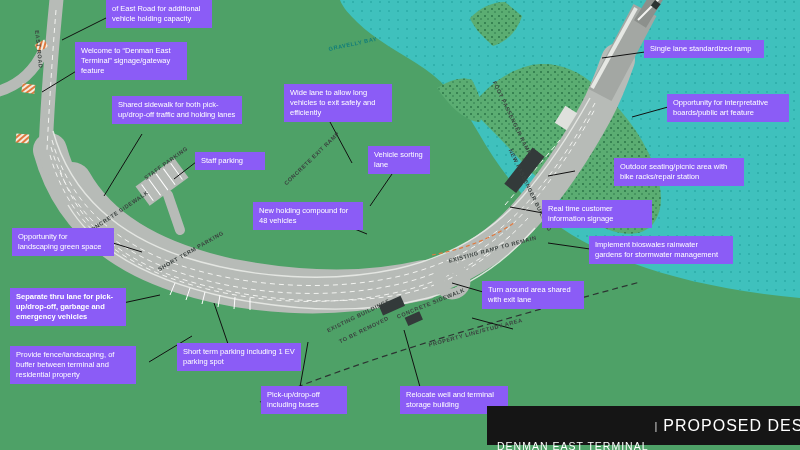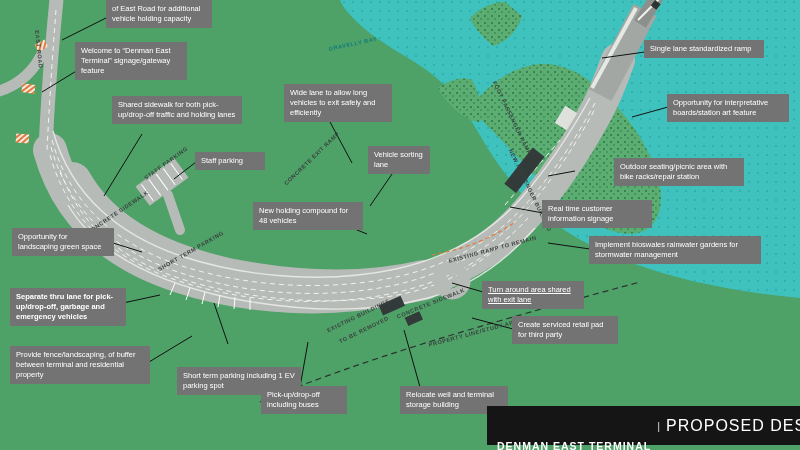--- a/index.html
+++ b/index.html
@@ -1,26 +1,26 @@
 <!DOCTYPE html>
 <html><head>
 <meta charset="utf-8">
 <style>
   html,body{margin:0;padding:0;background:#222;}
   .stage{position:relative;width:800px;height:450px;overflow:hidden;background:#3fc1bd;
          font-family:"Liberation Sans", sans-serif;}
   .stage svg.map{position:absolute;left:0;top:0;z-index:1;}
-  .callout{position:absolute;background:#737373;color:#fff;font-size:7.5px;line-height:1.32;
+  .callout{position:absolute;background:#8b5cf6;color:#fff;font-size:7.5px;line-height:1.32;
            padding:4px 6px;z-index:4;box-sizing:border-box;}
   .maplabel{position:absolute;color:#3a413f;font-size:5.6px;font-weight:bold;letter-spacing:.6px;
             white-space:nowrap;z-index:2;transform-origin:0 0;text-transform:uppercase;}
   .water-name{color:#107e7a;}
   .footer{position:absolute;left:487px;top:406px;width:313px;height:39px;background:#151515;
           color:#fff;display:flex;align-items:center;padding:0 10px;box-sizing:border-box;z-index:5;}
-  .footer .t{font-size:10.5px;font-weight:bold;letter-spacing:1px;white-space:nowrap;margin-top:40px;}
+  .footer .t{font-size:10.5px;font-weight:normal;letter-spacing:1px;white-space:nowrap;margin-top:40px;}
   .footer .sep{margin:0 6px;color:#d8d8d8;font-weight:normal;font-size:11px;}
   .footer .s{font-size:16px;letter-spacing:1px;font-weight:normal;white-space:nowrap;}
   .footer .logo{margin-left:auto;width:26px;height:26px;}
 </style>
 </head>
 <body>
 
 <div class="stage">
 
   <svg class="map" width="800" height="450" viewBox="0 0 800 450">
@@ -176,33 +176,32 @@
   <span class="maplabel" style="left:396px;top:314px;transform:rotate(-22deg);">CONCRETE SIDEWALK</span>
   <span class="maplabel" style="left:428px;top:342px;transform:rotate(-15deg);">PROPERTY LINE/STUDY AREA</span>
 
   <div class="callout" style="left:106px;top:0;width:106px;">of East Road for additional vehicle holding capacity</div>
   <div class="callout" style="left:75px;top:42px;width:112px;">Welcome to “Denman East Terminal” signage/gateway feature</div>
   <div class="callout" style="left:112px;top:96px;width:130px;">Shared sidewalk for both pick-up/drop-off traffic and holding lanes</div>
   <div class="callout" style="left:195px;top:152px;width:70px;">Staff parking</div>
   <div class="callout" style="left:284px;top:84px;width:108px;">Wide lane to allow long vehicles to exit safely and efficiently</div>
   <div class="callout" style="left:368px;top:146px;width:62px;">Vehicle sorting lane</div>
   <div class="callout" style="left:644px;top:40px;width:120px;">Single lane standardized ramp</div>
-  <div class="callout" style="left:667px;top:94px;width:122px;">Opportunity for interpretative boards/station art feature</div>
+  <div class="callout" style="left:667px;top:94px;width:122px;">Opportunity for interpretative boards/public art feature</div>
   <div class="callout" style="left:574px;top:158px;width:130px;margin-left:40px;">Outdoor seating/picnic area with bike racks/repair station</div>
   <div class="callout" style="left:542px;top:200px;width:110px;">Real time customer information signage</div>
-  <div class="callout" style="left:589px;top:236px;width:172px;">Implement bioswales rainwater gardens for stormwater management</div>
+  <div class="callout" style="left:589px;top:236px;width:144px;">Implement bioswales rainwater gardens for stormwater management</div>
   <div class="callout" style="left:221px;top:202px;width:110px;margin-left:32px;">New holding compound for 48 vehicles</div>
   <div class="callout" style="left:12px;top:228px;width:102px;">Opportunity for landscaping green space</div>
   <div class="callout" style="left:10px;top:288px;width:116px;font-weight:bold;">Separate thru lane for pick-up/drop-off, garbage and emergency vehicles</div>
-  <div class="callout" style="left:10px;top:346px;width:140px;">Provide fence/landscaping, of buffer between terminal and residential property</div>
-  <div class="callout" style="left:177px;top:343px;width:124px;margin-top:24px;">Short term parking including 1 EV parking spot</div>
+  <div class="callout" style="left:10px;top:346px;width:126px;">Provide fence/landscaping, of buffer between terminal and residential property</div>
+  <div class="callout" style="left:177px;top:343px;width:124px;">Short term parking including 1 EV parking spot</div>
   <div class="callout" style="left:261px;top:386px;width:86px;">Pick-up/drop-off including buses</div>
   <div class="callout" style="left:400px;top:386px;width:108px;">Relocate well and terminal storage building</div>
-  <div class="callout" style="left:482px;top:281px;width:102px;text-decoration:underline;">Turn around area shared with exit lane</div>
-  <div class="callout" style="left:512px;top:316px;width:106px;">Create serviced retail pad for third party</div>
+  <div class="callout" style="left:482px;top:281px;width:102px;">Turn around area shared with exit lane</div>
 
   <div class="footer">
     <span class="t">DENMAN EAST TERMINAL</span>
     <span class="sep">|</span>
     <span class="s">PROPOSED DESIGN</span>
     <svg class="logo" viewBox="0 0 26 26">
       <circle cx="13" cy="13" r="10.5" fill="none" stroke="#fff" stroke-width="1.4"></circle>
       <path d="M6,15 C9,9.5 13,9.5 15.5,13.5 C17.5,16.5 20.5,16 21,12.5" fill="none" stroke="#fff" stroke-width="1.4" stroke-linecap="round"></path>
     </svg>
   </div>

